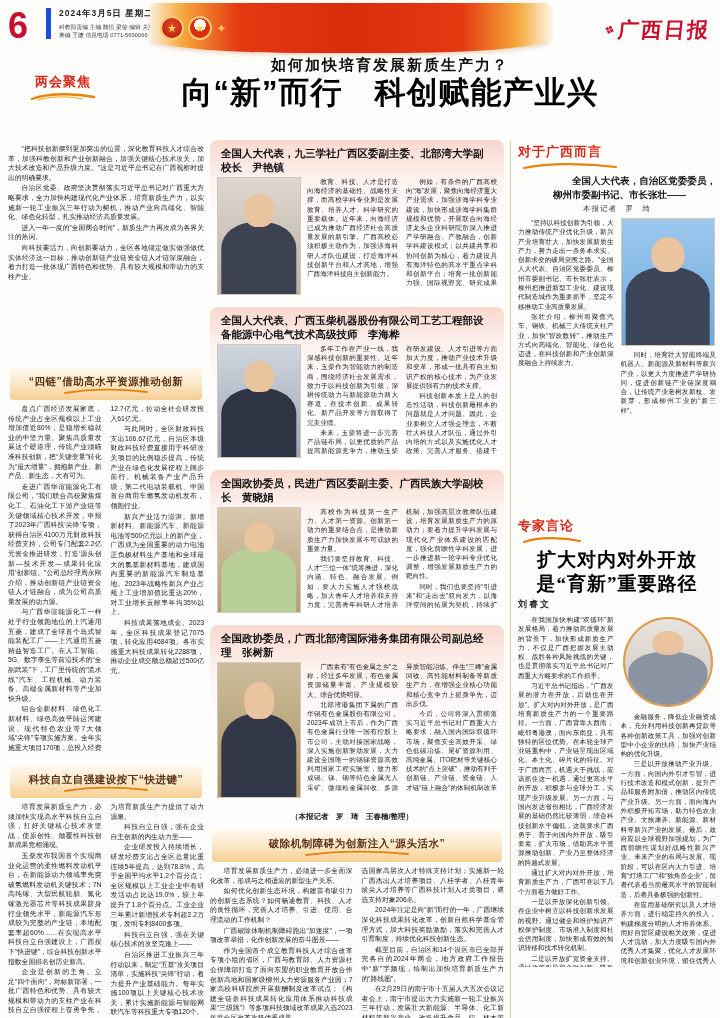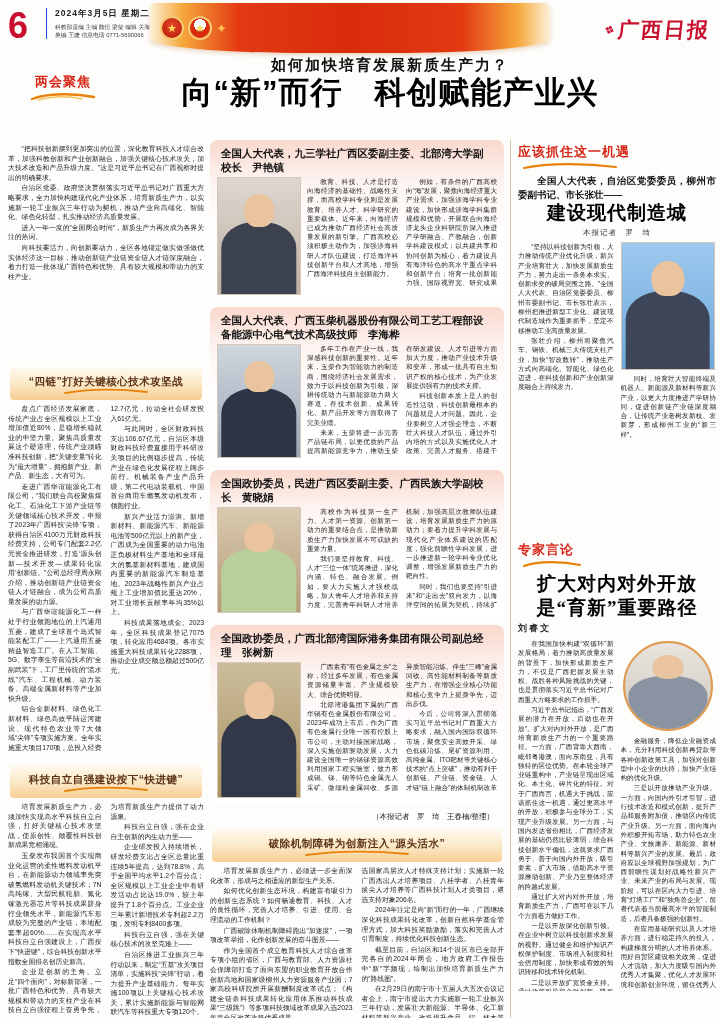--- a/index.html
+++ b/index.html
@@ -3,21 +3,21 @@
 <meta charset="utf-8">
 <style>
   * { margin:0; padding:0; box-sizing:border-box; }
   html,body { width:720px; background:#f3f1ec; -webkit-text-size-adjust:none; }
   body { font-family:"Liberation Sans","DejaVu Sans",sans-serif; color:#2a2a2a; }
   .page { position:relative; width:720px; height:1018px; background:#fdfdfb; overflow:hidden; }
 
   
   .hdr { position:relative; height:56px; padding:4px 8px 0 8px; }
   .pageno { position:absolute; left:8px; top:4px; font-size:36px; font-weight:bold; color:#c8102e; line-height:44px; }
-  .pubinfo { position:absolute; left:46px; top:8px; border-left:1px solid #1d4ed8; padding-left:8px; width:170px; }
+  .pubinfo { position:absolute; left:46px; top:8px; border-left:5px solid #1d4ed8; padding-left:8px; width:170px; }
   .pubinfo .date { font-size:8.5px; font-weight:bold; color:#222; margin-bottom:3px; letter-spacing:1px; }
   .pubinfo .staff { font-size:5.8px; color:#444; line-height:8px; }
   .banner { position:absolute; left:150px; top:3px; width:400px; height:50px;
     background:linear-gradient(90deg,#fdf0d8 0%,#f6a83c 8%,#e33a12 22%,#d92c0c 50%,#e33a12 78%,#f6a83c 92%,#fdf0d8 100%);
     border-radius:6px 6px 40% 40% / 6px 6px 14px 14px;
     display:flex; align-items:center; padding:0 10px; box-shadow:0 2px 4px rgba(180,90,20,.25); }
   .emblem { width:24px; height:24px; border-radius:50%; border:2px solid #f7c873; display:flex; align-items:center; justify-content:center; color:#ffd75e; font-size:11px; flex:0 0 auto; margin-right:4px; }
   .emb1 { background:radial-gradient(circle at 50% 40%,#e84a2a,#b01205); }
   .emb2 { background:radial-gradient(circle at 50% 35%,#fff 0 35%,#d92c0c 36%); }
   .banner-text { flex:1; text-align:center; color:#fff; }
@@ -60,27 +60,27 @@
   .portrait::before { content:""; position:absolute; top:14%; left:50%; transform:translateX(-50%); width:36%; height:28%; background:#e9c49f; border-radius:48% 48% 42% 42%; z-index:2; }
   .portrait::after { content:""; position:absolute; top:38%; left:50%; transform:translateX(-50%); width:92%; height:66%; background:var(--suit,#3a4a5e); border-radius:44% 44% 0 0/34% 34% 0 0; z-index:1; }
   .ph1 { background:linear-gradient(180deg,#ded7d0,#bcb0a2); --suit:#3c4250; }
   .ph2 { background:linear-gradient(180deg,#cfd6de,#9aa4b4); --suit:#2e3444; }
   .ph3 { background:linear-gradient(180deg,#d9c9ae,#b49a78); --suit:#b9cf9a; }
   .ph4 { background:linear-gradient(180deg,#cdbd9d,#a8925f); --suit:#323848; }
   .ph5 { background:linear-gradient(180deg,#9cc8ee,#6fa8dc); --suit:#3c4658; }
   .ph6 { background:linear-gradient(180deg,#e8e4de,#cfc8bd); --suit:#8a93a2; border-radius:50%; border:2px solid #e09a50; }
   .card-text { flex:1; column-count:2; column-gap:8px; column-fill:auto; overflow:hidden; }
   .card p.bp { font-size:6.6px; line-height:9.2px; }
-  .mid-byline { text-align:right; font-size:7.5px; font-weight:normal; color:#222; padding:2px 10px 2px 0; }
+  .mid-byline { text-align:center; font-size:7.5px; font-weight:bold; color:#222; padding:2px 10px 2px 0; }
   .mid-sec-cols { height:178px; margin-top:2px; }
 
   
   .rightcol { border-left:1px solid #dec8a8; padding-left:7px; }
   .rc-label { margin:2px 0 2px; }
-  .rc-intro { font-size:9.5px; font-weight:900; line-height:13.5px; color:#111; margin-top:4px; text-indent:2em; text-align:justify; }
+  .rc-intro { font-size:9.5px; font-weight:900; line-height:13.5px; color:#111; margin-top:4px; text-indent:2em; text-align:justify;margin-left:35px; }
   .rc-title { text-align:center; font-family:"Liberation Serif","DejaVu Serif",serif; font-size:19px; font-weight:900; color:#000; line-height:24px; letter-spacing:1px; margin-top:4px; }
   .rc-byline { text-align:center; font-size:7.5px; color:#333; margin:3px 0 4px; letter-spacing:1px; }
   .rc-flex { display:flex; gap:7px; }
   .rc-flex .c { flex:1; overflow:hidden; }
   .rc-flex p.bp, .rightcol p.bp { font-size:6.6px; line-height:9.3px; }
   .expert-author { text-align:left; font-size:9px; font-weight:bold; margin:2px 0 4px; letter-spacing:2px; }
 </style>
 </head>
 <body>
 
@@ -121,21 +121,21 @@
     <section class="leftcol">
       <div class="intro">
 
       <p class="bp">“把科技创新摆到更加突出的位置，深化教育科技人才综合改革，加强科教创新和产业创新融合，加强关键核心技术攻关，加大技术改造和产品升级力度。”这是习近平总书记在广西视察时提出的明确要求。</p>
           <p class="bp">自治区党委、政府坚决贯彻落实习近平总书记对广西重大方略要求，全力加快构建现代化产业体系，培育新质生产力，以实施新一轮工业振兴三年行动为契机，推动产业向高端化、智能化、绿色化转型，扎实推动经济高质量发展。</p>
           <p class="bp">进入一年一度的“全国两会时间”，新质生产力再次成为各界关注的热词。</p>
           <p class="bp">向科技要活力，向创新要动力，全区各地锚定做实做强做优实体经济这一目标，推动创新链产业链资金链人才链深度融合，着力打造一批体现广西特色和优势、具有较大规模和带动力的支柱产业。</p>
         </div>
 
       <div class="secband">
-        <span class="t">“四链”打好关键核心技术攻坚战</span>
+        <span class="t">“四链”借助高水平资源推动创新</span>
         <svg width="90" height="7">
           <path d="M4 5 C 28 1, 60 1, 86 4" stroke="#e8820c" stroke-width="1.8" fill="none" stroke-linecap="round"></path>
         </svg>
       </div>
       <div class="twocol cols1">
 
       <p class="bp">盘点广西经济发展家底，传统产业占全区规模以上工业增加值近80%，是稳增长稳就业的中坚力量。聚焦高质量发展这个硬道理，传统产业须瞄准科技创新，把“关键变量”转化为“最大增量”，拥抱新产业、新产品、新生态，大有可为。</p>
           <p class="bp">走进广西华谊能源化工有限公司，“我们联合高校聚焦煤化工、石油化工下游产业链等关键领域核心技术开发，申报了2023年广西科技‘尖锋’专项，获得自治区4100万元财政科技经费支持，公司专门配套2.2亿元资金推进研发，打造‘源头创新—技术开发—成果转化应用’创新链。”公司总经理周永刚介绍，推动创新链产业链资金链人才链融合，成为公司高质量发展的动力源。</p>
           <p class="bp">与广西华谊能源化工一样处于行业领跑地位的上汽通用五菱，建成了全球首个岛式智能装配工厂——上汽通用五菱精益智造工厂。在人工智能、5G、数字孪生等前沿技术的“全副武装”下，工厂里传统的“流水线”汽车、工程机械、动力装备、高端金属新材料等产业加快升级。</p>
           <p class="bp">铝合金新材料、绿色化工新材料、绿色高效平陆运河建设、现代特色农业等7大领域“尖锋”专项实施方案。全年实施重大项目170项，总投入经费12.7亿元，拉动全社会研发投入61亿元。</p>
@@ -232,28 +232,27 @@
           <p class="bp">过去一年，全区坚持“带土移植”与“厚土培植”双管齐下，引进9个高层次创新团队，2人入选国家高层次人才特殊支持计划；实施新一轮广西杰出人才培养项目、八桂学者、八桂青年拔尖人才培养等广西科技计划人才类项目，遴选支持对象206名。</p>
           <p class="bp">2024年注定是向“新”而行的一年，广西继续深化科技成果转化改革，创新自然科学基金管理方式，加大科技奖励激励，落实和完善人才引育制度，持续优化科技创新生态。</p>
           <p class="bp">截至目前，自治区和14个设区市已全部开完各自的2024年两会，地方政府工作报告中“新”字频现，绘制出加快培育新质生产力的“路线图”。</p>
           <p class="bp">在2月29日的南宁市十五届人大五次会议记者会上，南宁市提出大力实施新一轮工业振兴三年行动，发展壮大新能源、半导体、化工新材料等新兴产业，改造提升食品、铝、林木等传统产业，前瞻布局人工智能、低空经济等未来产业，打造一批具有首府特色和优势的支柱产业，奋力挺起工业振兴“新脊梁”。</p>
         </div>
     </section>
 
     <section class="rightcol">
 
       <div class="rc-label">
-        <span class="red-label">应该抓住这一机遇</span>
+        <span class="red-label">对于广西而言</span>
         <svg class="swoosh" width="96" height="8" style="margin-left:4px">
           <path d="M2 6 C 26 1, 62 1, 94 5" stroke="#e8820c" stroke-width="2.2" fill="none" stroke-linecap="round"></path>
         </svg>
       </div>
 
       <div class="rc-intro">全国人大代表，自治区党委委员，柳州市委副书记、市长张壮——</div>
-      <div class="rc-title" style="margin-top:0">建设现代制造城</div>
       <div class="rc-byline">本报记者　罗　琦</div>
 
       <div class="rc-flex" style="height:292px">
         <div class="c">
 
         <p class="bp">“坚持以科技创新为引领，大力推动传统产业优化升级，新兴产业培育壮大，加快发展新质生产力，努力走出一条务本求实、创新求变的破局突围之路。”全国人大代表、自治区党委委员、柳州市委副书记、市长张壮表示，柳州把推进新型工业化、建设现代制造城作为重要抓手，坚定不移推动工业高质量发展。</p>
             <p class="bp">张壮介绍，柳州将聚焦汽车、钢铁、机械三大传统支柱产业，加快“智改数转”，推动生产方式向高端化、智能化、绿色化迈进，在科技创新和产业创新深度融合上持续发力。</p>
           </div>
         <div class="c">
           <div class="portrait ph5" style="width:94px;height:128px;margin-bottom:4px"></div>

